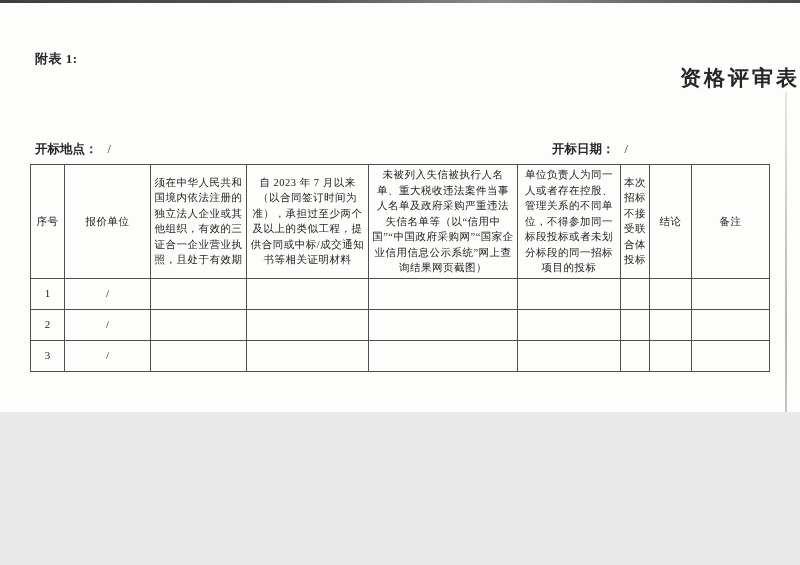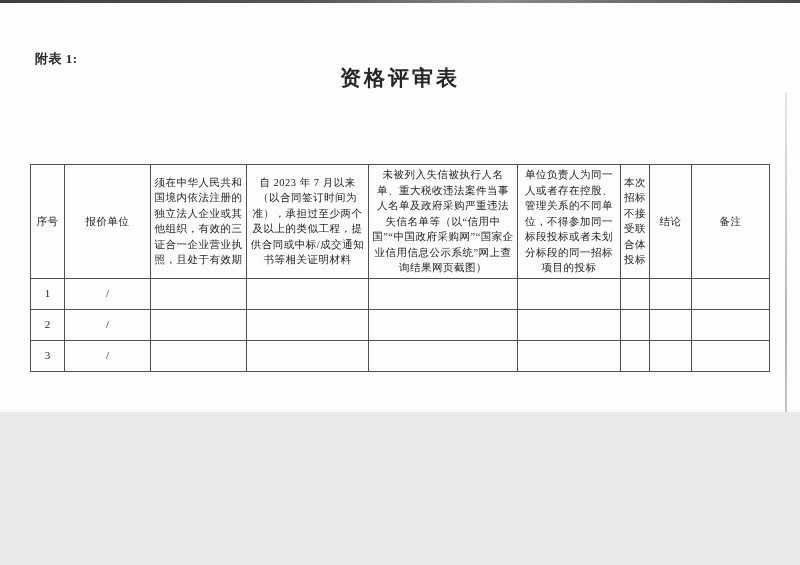--- a/index.html
+++ b/index.html
@@ -9,21 +9,21 @@
     background:#fdfdfc;color:#262626;
     font-family:"Liberation Serif","DejaVu Serif",serif;
   }
   .scan-top-edge{position:absolute;left:0;top:0;width:800px;height:3px;
     background:linear-gradient(to right,#3e3e3e 0%,#585858 40%,#8a8a8a 62%,#4a4a4a 100%);}
   .scan-right-shadow{position:absolute;left:785px;top:92px;width:2px;height:473px;
     background:linear-gradient(to bottom,rgba(160,160,160,.25),rgba(120,120,120,.55),rgba(150,150,150,.3));}
   .scan-smudge{position:absolute;left:55px;top:546px;width:710px;height:3px;
     background:rgba(90,90,90,.07);}
   .attach{position:absolute;left:35px;top:50px;font-size:13px;font-weight:bold;letter-spacing:.5px;}
-  .title{position:absolute;left:0;top:64px;width:800px;text-align:center;
+  .title{position:absolute;left:0;top:64px;width:800px;text-align:right;
     font-size:21px;font-weight:bold;letter-spacing:3px;}
   .project{position:absolute;left:35px;top:99px;width:738px;
     font-size:12.5px;line-height:21px;text-align:justify;}
   .project .lbl{font-weight:bold;}
   .meta-row{position:absolute;left:35px;top:141px;width:738px;height:18px;font-size:12.5px;}
   .meta-item{position:absolute;top:0;white-space:nowrap;}
   .meta-item .lbl{font-weight:bold;}
   .meta-item .val{margin-left:10px;}
   .loc{left:0;}
   .date{left:517px;}
@@ -57,20 +57,24 @@
 
   <div class="scan-top-edge"></div>
   <div class="scan-right-shadow"></div>
   <div class="scan-smudge"></div>
 
   <div class="attach">附表 1:</div>
 
   <div class="title">资格评审表</div>
 
 
+  <div class="meta-row">
+    <div class="meta-item loc"><span class="lbl">开标地点：</span><span class="val">/</span></div>
+    <div class="meta-item date"><span class="lbl">开标日期：</span><span class="val">/</span></div>
+  </div>
 
   <table class="review">
     <colgroup>
       <col style="width:34px">
         <col style="width:86px">
         <col style="width:96px">
       <col style="width:122px">
         <col style="width:149px">
         <col style="width:103px">
       <col style="width:29px">

